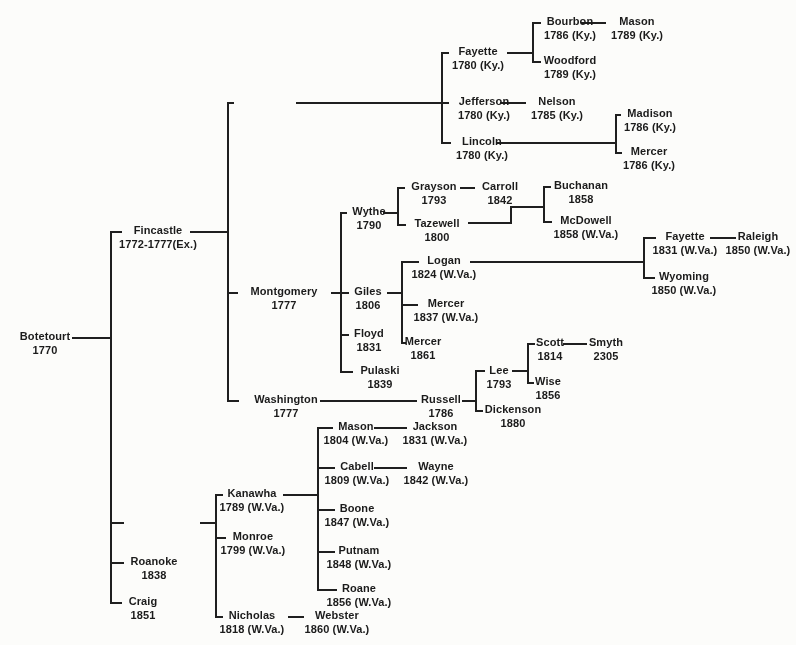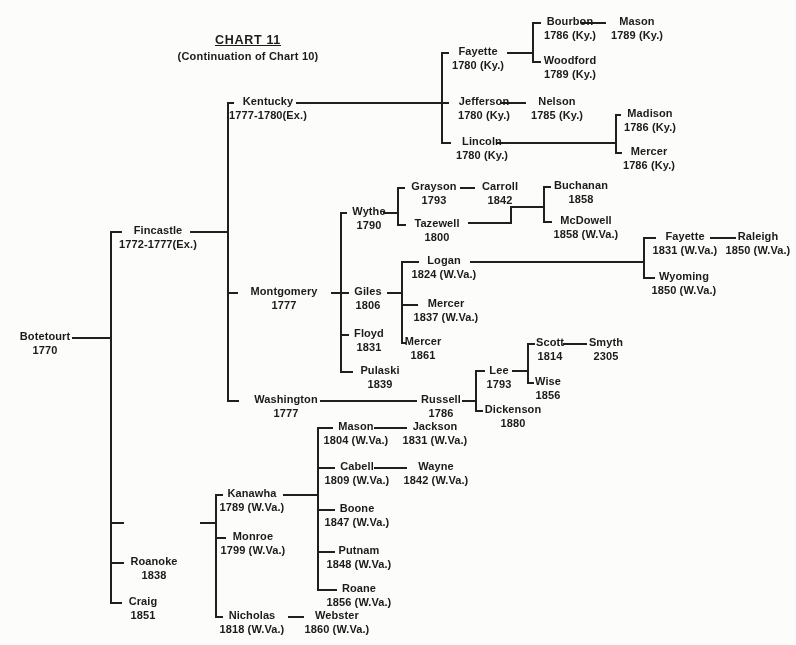--- a/index.html
+++ b/index.html
@@ -12,24 +12,20 @@
   .lv{position:absolute;width:2px;background:#1f1f1f;}
   .title{position:absolute;left:158px;top:33px;width:180px;text-align:center;color:#1b1b1b;}
   .title .h1{font-size:12.5px;font-weight:bold;text-decoration:underline;letter-spacing:.7px;}
   .title .h2{font-size:11px;font-weight:bold;margin-top:3px;letter-spacing:.2px;}
 </style>
 </head>
 <body>
 
 <div class="page">
 
-  <div class="title">
-    <div class="h1">CHART 11</div>
-    <div class="h2">(Continuation of Chart 10)</div>
-  </div>
 
   <i class="lv" style="left:110px;top:231px;height:373px"></i>
   <i class="lv" style="left:227px;top:102px;height:300px"></i>
   <i class="lv" style="left:441px;top:52px;height:92px"></i>
   <i class="lv" style="left:532px;top:22px;height:41px"></i>
   <i class="lv" style="left:615px;top:114px;height:40px"></i>
   <i class="lv" style="left:340px;top:212px;height:161px"></i>
   <i class="lv" style="left:397px;top:187px;height:39px"></i>
   <i class="lv" style="left:510px;top:206px;height:18px"></i>
   <i class="lv" style="left:543px;top:186px;height:37px"></i>
@@ -105,24 +101,20 @@
   <i class="lh" style="left:317px;top:589px;width:20px"></i>
 
   <div class="node" style="left:13px;top:330px;width:64px">
     <span class="nm">Botetourt</span>
     <span class="dt">1770</span>
   </div>
   <div class="node" style="left:114px;top:224px;width:88px">
     <span class="nm">Fincastle</span>
     <span class="dt">1772-1777(Ex.)</span>
   </div>
-  <div class="node" style="left:226px;top:95px;width:84px">
-    <span class="nm">Kentucky</span>
-    <span class="dt">1777-1780(Ex.)</span>
-  </div>
   <div class="node" style="left:446px;top:45px;width:64px">
     <span class="nm">Fayette</span>
     <span class="dt">1780 (Ky.)</span>
   </div>
   <div class="node" style="left:538px;top:15px;width:64px">
     <span class="nm">Bourbon</span>
     <span class="dt">1786 (Ky.)</span>
   </div>
   <div class="node" style="left:603px;top:15px;width:68px">
     <span class="nm">Mason</span>

